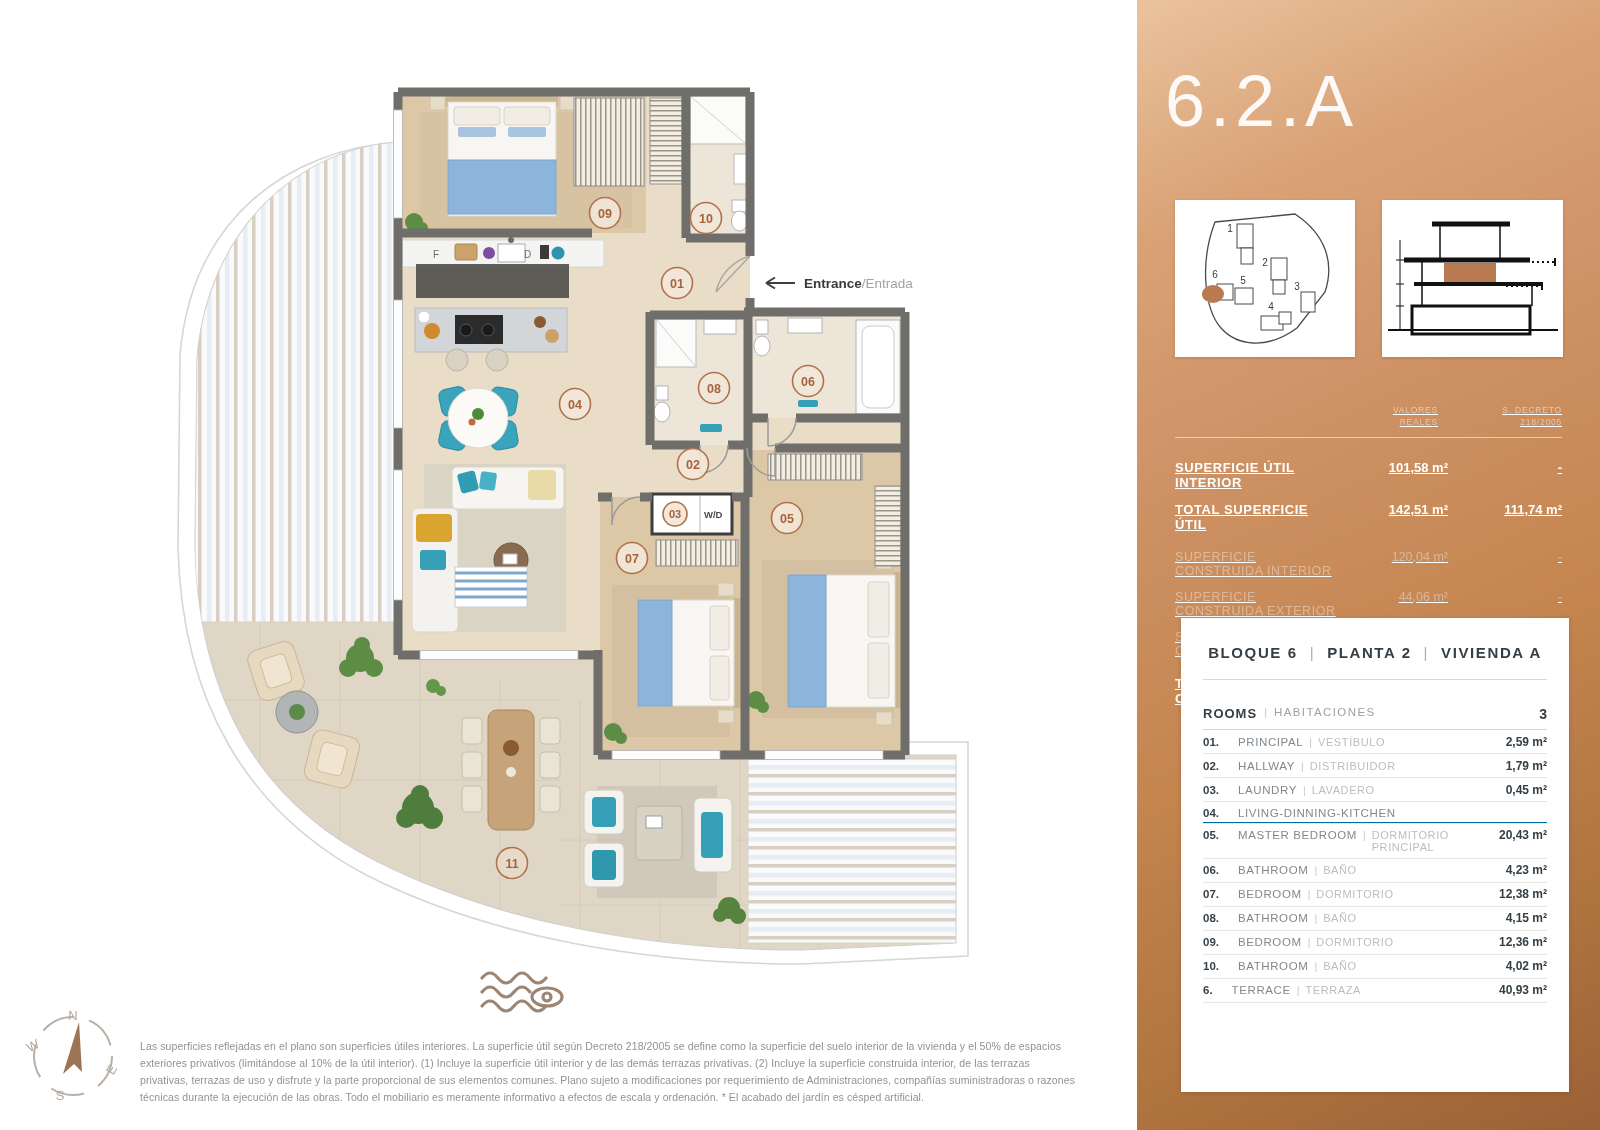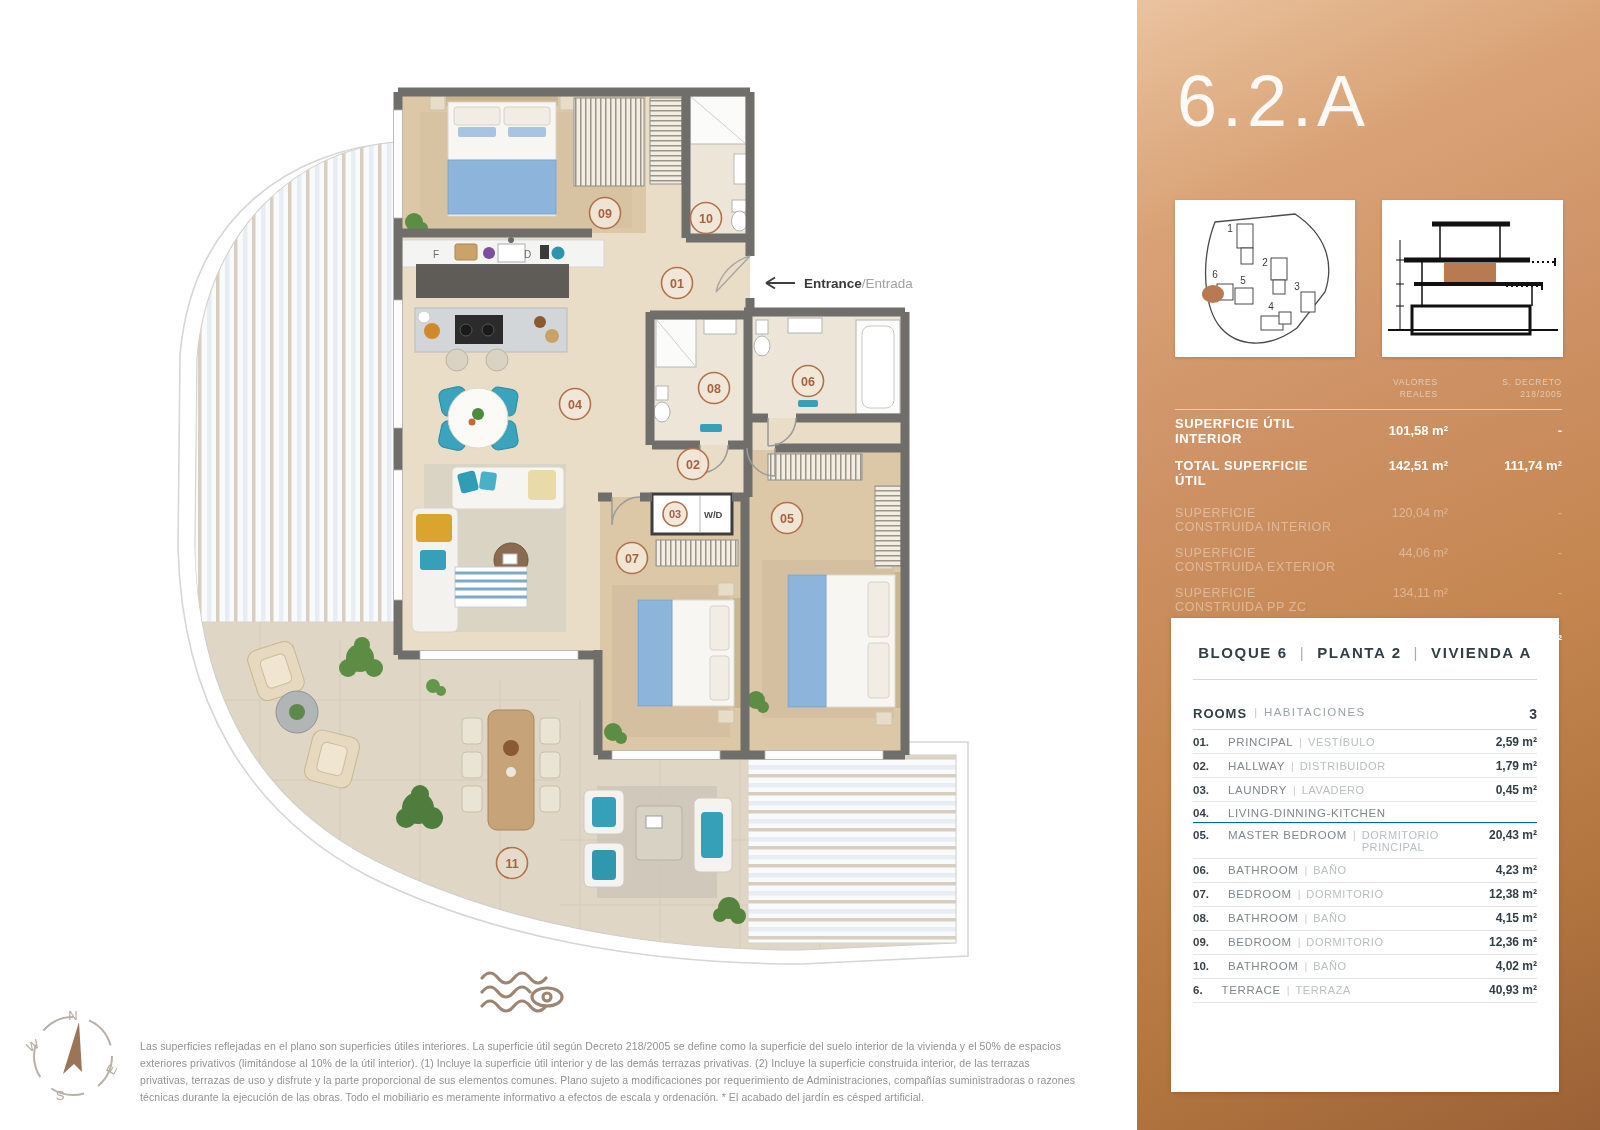--- a/index.html
+++ b/index.html
@@ -12,44 +12,44 @@
   #disclaimer{
     position:absolute;left:140px;top:1038px;width:935px;
     font-size:10.5px;line-height:1.62;color:#929292;letter-spacing:.1px;
   }
   
   #side-panel{
     position:absolute;left:1137px;top:0;width:463px;height:1130px;
     background:linear-gradient(155deg,#eac39e 0%,#d9a276 18%,#cd9164 38%,#c4854f 60%,#b0743f 82%,#9b6136 100%);
   }
   .unit-code{
-    position:absolute;left:40px;top:60px;font-size:72px;font-weight:300;
+    position:absolute;left:28px;top:60px;font-size:72px;font-weight:300;
     color:rgba(255,255,255,.93);letter-spacing:5px;
   }
   .diagram-box{position:absolute;top:200px;height:157px;background:#ffffff;box-shadow:0 1px 3px rgba(90,50,20,.25);}
   #site-plan-box{left:38px;width:180px;}
   #section-box{left:245px;width:181px;}
   
-  #surface-table{position:absolute;left:38px;top:376px;width:387px;color:#fff;}
+  #surface-table{position:absolute;left:38px;top:404px;width:387px;color:#fff;text-decoration:underline;}
   .st-head{display:flex;justify-content:flex-end;gap:28px;padding-bottom:8px;
     border-bottom:1px solid rgba(255,255,255,.55);}
   .st-head .h{width:96px;text-align:right;font-size:8.5px;letter-spacing:.8px;
     color:rgba(255,255,255,.5);line-height:1.45;text-transform:uppercase;white-space:pre-line;}
   .srow{display:flex;align-items:baseline;padding:6px 0;}
   .srow .lbl{flex:1;font-size:13px;font-weight:700;letter-spacing:.6px;}
   .srow .v1{width:110px;text-align:right;font-size:13px;font-weight:700;}
   .srow .v2{width:96px;text-align:right;font-size:13px;font-weight:700;margin-left:18px;}
   .srow.strong{color:#ffffff;}
   .srow.faint{color:rgba(255,255,255,.38);}
   .srow.faint .lbl,.srow.faint .v1,.srow.faint .v2{font-weight:400;font-size:12.5px;}
-  .srow.first{margin-top:0;align-items:center;}
+  .srow.first{margin-top:16px;}
   .srow.gap{margin-top:6px;}
   
   #unit-card{
-    position:absolute;left:34px;top:618px;width:388px;height:474px;background:#ffffff;
+    position:absolute;left:44px;top:618px;width:388px;height:474px;background:#ffffff;
     box-shadow:0 1px 4px rgba(90,50,20,.28);box-sizing:border-box;padding:26px 22px 0 22px;
   }
   .card-header{display:flex;justify-content:center;gap:12px;align-items:baseline;
     font-size:15px;font-weight:700;color:#333e45;letter-spacing:1.6px;}
   .card-header .psep{color:#a8aeb3;font-weight:400;}
   .card-divider{border-bottom:1px solid #d8d8d8;margin-top:18px;}
   .rooms-head{display:flex;align-items:flex-start;margin-top:26px;padding-bottom:7px;
     border-bottom:1px solid #d8d8d8;}
   .rooms-head .en{font-size:13px;font-weight:700;color:#333e45;letter-spacing:1px;}
   .rooms-head .sep{color:#c3c8cc;margin:0 7px;font-size:11px;}

